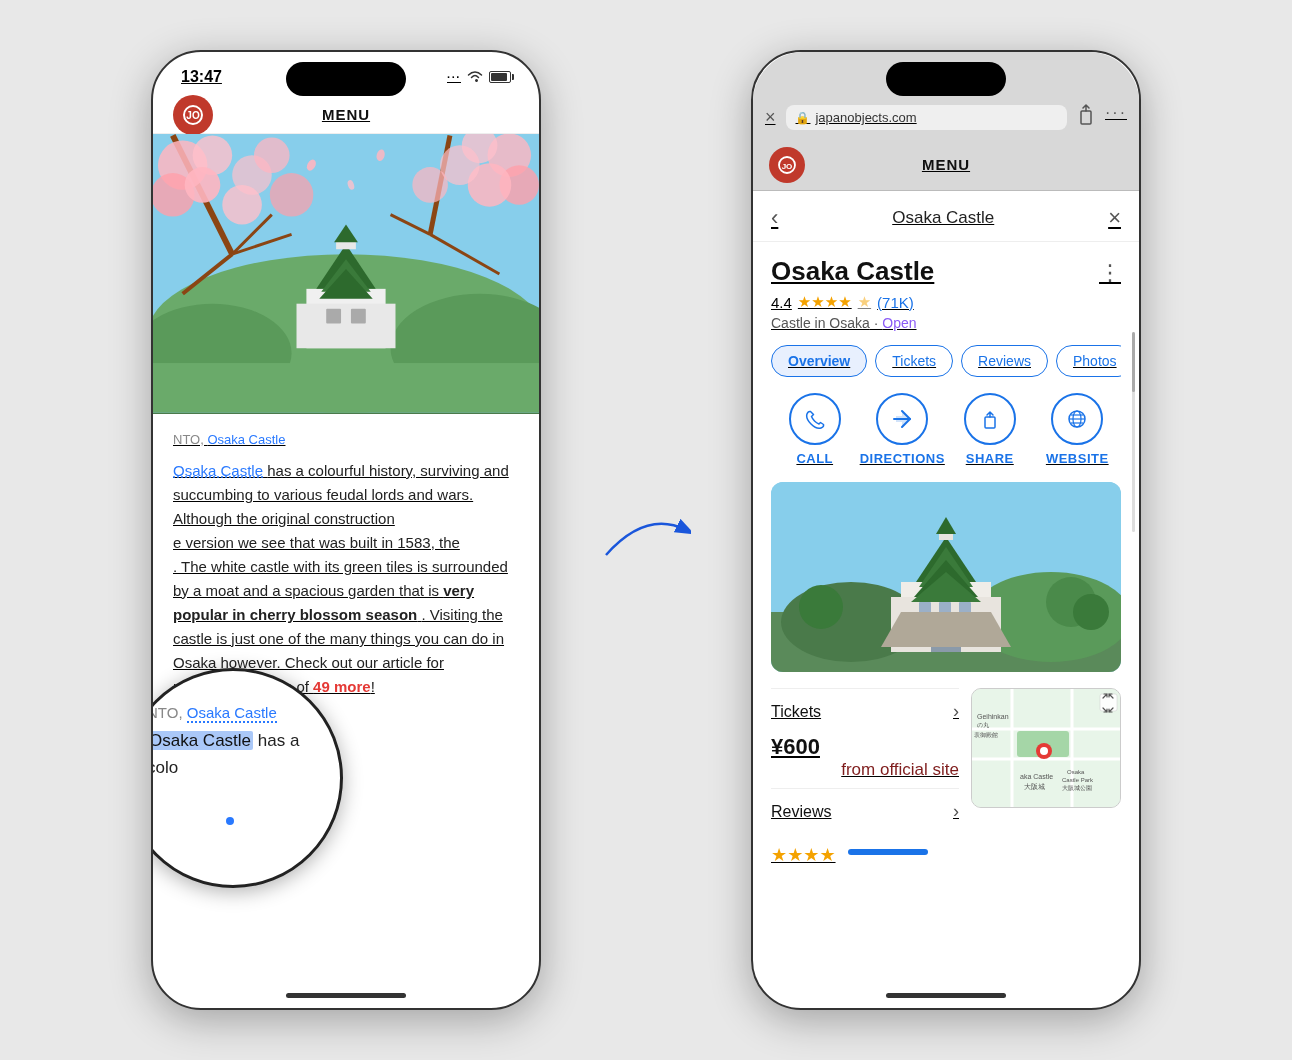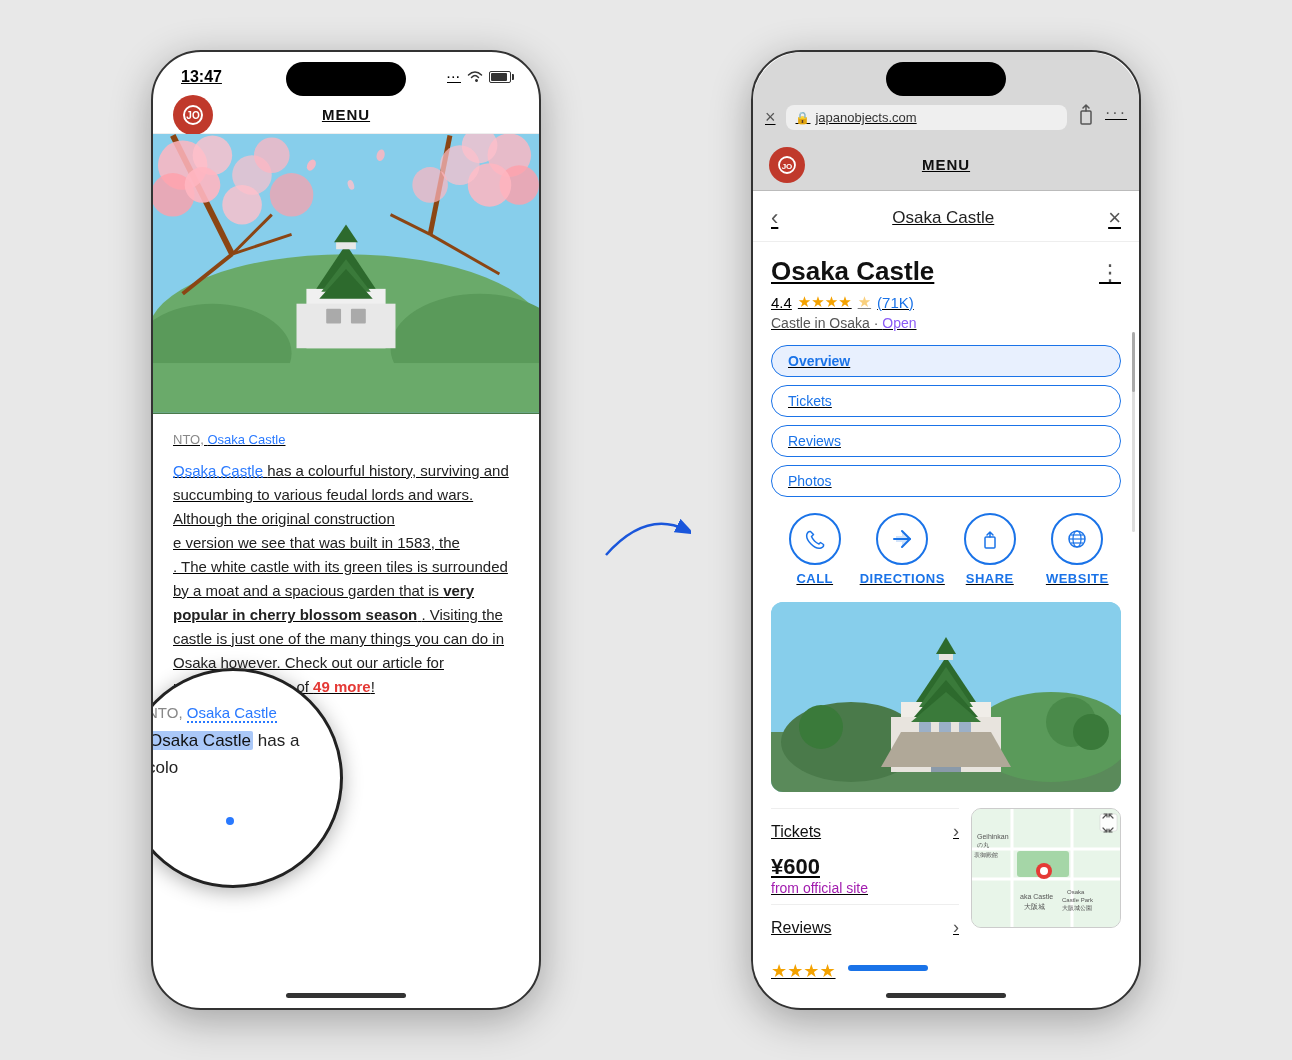--- a/index.html
+++ b/index.html
@@ -246,21 +246,20 @@
     .stars { color: #f4a200; }
     .rating-count { color: #1a73e8; }
     .place-type { font-size: 14px; color: #555; margin-bottom: 14px; }
     .open-badge { color: #8b5cf6; font-weight: 500; }
 
     .tabs-row {
       display: flex;
       gap: 8px;
       margin-bottom: 16px;
       overflow: hidden;
-      flex-direction: column;
     }
     .tab-pill {
       padding: 7px 16px;
       border-radius: 20px;
       border: 1.5px solid #1a73e8;
       font-size: 14px;
       color: #1a73e8;
       font-weight: 500;
       white-space: nowrap;
     }
@@ -313,21 +312,21 @@
     .tickets-row {
       display: flex;
       justify-content: space-between;
       align-items: center;
       padding: 12px 0;
       border-top: 1px solid #eee;
     }
     .tickets-label { font-size: 16px; font-weight: 400; color: #111; }
     .tickets-arrow { font-size: 18px; color: #555; }
     .tickets-price { font-size: 22px; font-weight: 700; color: #111; }
-    .tickets-source { font-size: 14px; color: #a21caf; }
+    .tickets-source { font-size: 17px; color: #7f1d1d; text-align: right; }
     .review-stars { color: #f4a200; font-size: 18px; margin-top: 6px; }
     .review-bar {
       width: 80px;
       height: 6px;
       background: #1a73e8;
       border-radius: 3px;
       display: inline-block;
       margin-left: 6px;
       vertical-align: middle;
     }

